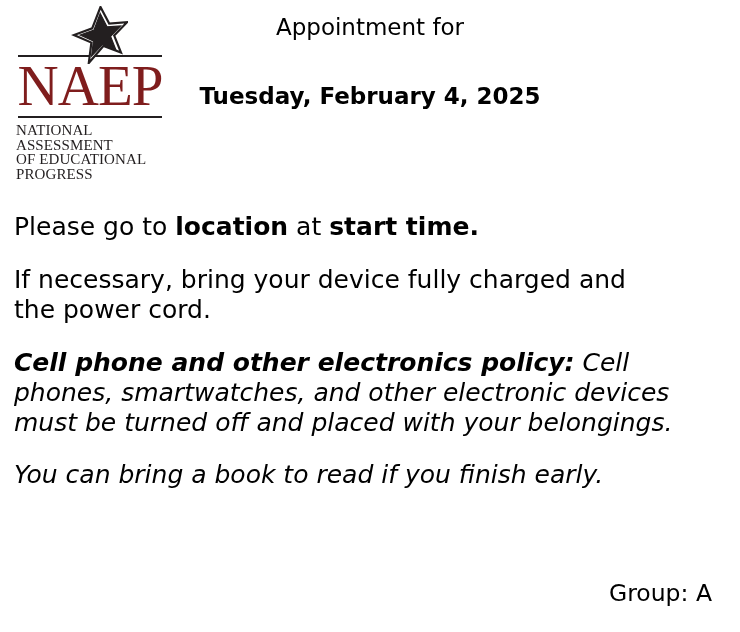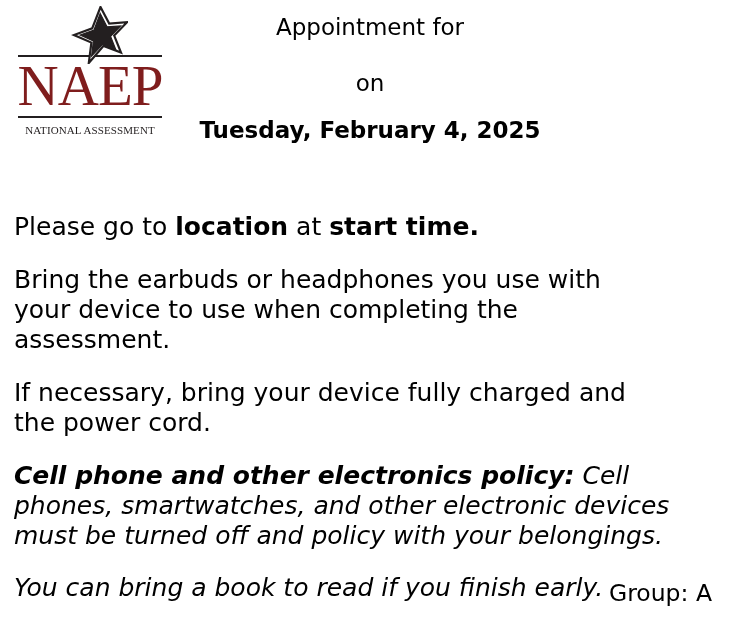--- a/index.html
+++ b/index.html
@@ -65,23 +65,23 @@
     margin-top: -2px;
   }
   .logo-rule-bottom {
     width: 144px;
     height: 2px;
     background: #231f20;
     margin: 4px auto 0 auto;
   }
   .logo-tagline {
     font-family: "Liberation Serif", "DejaVu Serif", serif;
-    font-size: 11px;
+    font-size: 15px;
     line-height: 14.5px;
-    text-align: center;
+    text-align: left;
     color: #231f20;
     margin-top: 5px;
     letter-spacing: 0.1px;
   }
 
   .appointment-heading {
     position: absolute;
     left: 0;
     top: 10px;
     width: 740px;
@@ -145,43 +145,43 @@
         <div class="logo-rule-top"></div>
         <svg class="logo-star" viewBox="0 0 62 58" aria-hidden="true">
           <path d="M34.5 1 L43.2 17.5 L61 16.2 L48.2 29.6 L55.0 46.5 L37.6 39.9 L22.8 57.0 L25.4 36.6 L8.0 29.0 L26.2 22.4 Z" fill="#ffffff" stroke="#231f20" stroke-width="2.2" stroke-linejoin="miter"></path>
           <path d="M34.2 7.5 L41.0 20.8 L54.6 19.9 L44.6 30.4 L49.8 43.6 L36.6 38.4 L25.6 50.0 L27.4 34.9 L14.2 29.0 L28.0 24.0 Z" fill="#231f20" stroke="#231f20" stroke-width="1.2" stroke-linejoin="miter"></path>
         </svg>
       </div>
       <div class="logo-word">NAEP</div>
       <div class="logo-rule-bottom"></div>
       <div class="logo-tagline">
         <div>NATIONAL ASSESSMENT</div>
+        <div>OF EDUCATIONAL</div>
+        <div>PROGRESS</div>
       </div>
     </div>
 
     <div class="appointment-heading">
       <div class="heading-line">Appointment for</div>
       <div class="heading-spacer-sm"></div>
       <div class="heading-spacer-md"></div>
-      <div class="heading-line">on</div>
       <div class="heading-spacer-md"></div>
       <div class="heading-line bold">Tuesday, February 4, 2025</div>
     </div>
 
   </div>
 
   <div class="body-zone">
 
     <p class="para"><span>Please go to </span><b>location</b><span> at </span><b>start time.</b></p>
 
-    <p class="para">Bring the earbuds or headphones you use with your device to use when completing the assessment.</p>
 
     <p class="para">If necessary, bring your device fully charged and the power cord.</p>
 
-    <p class="para italic para-policy"><b>Cell phone and other electronics policy:</b><span> Cell phones, smartwatches, and other electronic devices must be turned off and policy with your belongings.</span></p>
+    <p class="para italic para-policy"><b>Cell phone and other electronics policy:</b><span> Cell phones, smartwatches, and other electronic devices must be turned off and placed with your belongings.</span></p>
 
     <p class="para italic para-book">You can bring a book to read if you finish early.</p>
 
   </div>
 
   <div class="group-line">Group: A</div>
 
 </div>
 
 </body></html>

